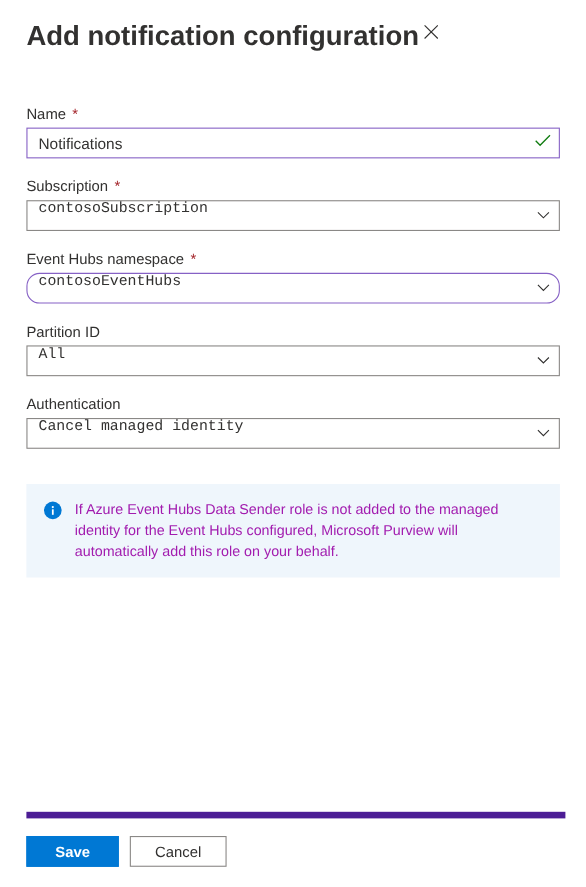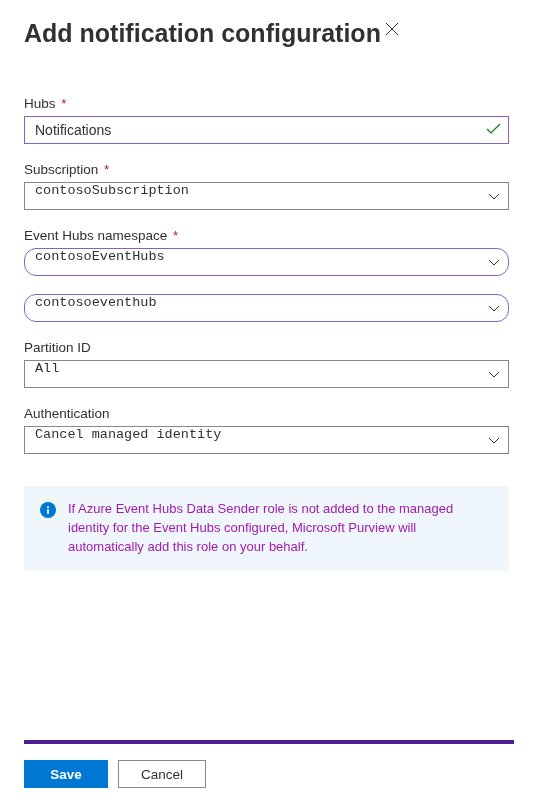--- a/index.html
+++ b/index.html
@@ -127,21 +127,21 @@
     .info-text {
       font-size: 13px;
       line-height: 1.45;
       color: #a21caf;
     }
     .footer {
       position: absolute;
       bottom: 18px;
       left: 24px;
       right: 19px;
-      border-top: 4px solid #4c1d95;
+      border-top: 6px solid #4c1d95;
       padding-top: 16px;
       display: flex;
       gap: 10px;
     }
     .btn {
       height: 28px;
       padding: 0 22px;
       font-size: 13.5px;
       font-family: inherit;
       cursor: pointer;
@@ -167,21 +167,21 @@
   <h1 class="title">Add notification configuration</h1>
   <button class="close-btn">
     <svg width="14" height="14" viewBox="0 0 14 14">
       <path d="M1 1 L13 13 M13 1 L1 13" stroke="currentColor" stroke-width="1" fill="none"></path>
     </svg>
   </button>
 </div>
 
 <div class="form-group">
   <label class="label">
-    <span>Hubs</span>
+    <span>Name</span>
     <span class="required">*</span>
   </label>
   <div class="input-wrapper">
     <input type="text" class="text-input highlighted" value="Notifications" style="">
     <span class="check-icon">
       <svg width="15" height="12" viewBox="0 0 15 12">
         <path d="M1 6 L5 10 L14 1" stroke="currentColor" stroke-width="1.2" fill="none"></path>
       </svg>
     </span>
   </div>
@@ -211,28 +211,20 @@
     <div class="select-input highlighted">contosoEventHubs</div>
     <span class="chevron-icon">
       <svg width="12" height="8" viewBox="0 0 12 8">
         <path d="M1 1 L6 6 L11 1" stroke="currentColor" stroke-width="1" fill="none"></path>
       </svg>
     </span>
   </div>
 </div>
 
 <div class="form-group">
-  <div class="select-wrapper">
-    <div class="select-input highlighted">contosoeventhub</div>
-    <span class="chevron-icon">
-      <svg width="12" height="8" viewBox="0 0 12 8">
-        <path d="M1 1 L6 6 L11 1" stroke="currentColor" stroke-width="1" fill="none"></path>
-      </svg>
-    </span>
-  </div>
 </div>
 
 <div class="form-group">
   <label class="label">
     <span>Partition ID</span>
   </label>
   <div class="select-wrapper">
     <div class="select-input">All</div>
     <span class="chevron-icon">
       <svg width="12" height="8" viewBox="0 0 12 8">

